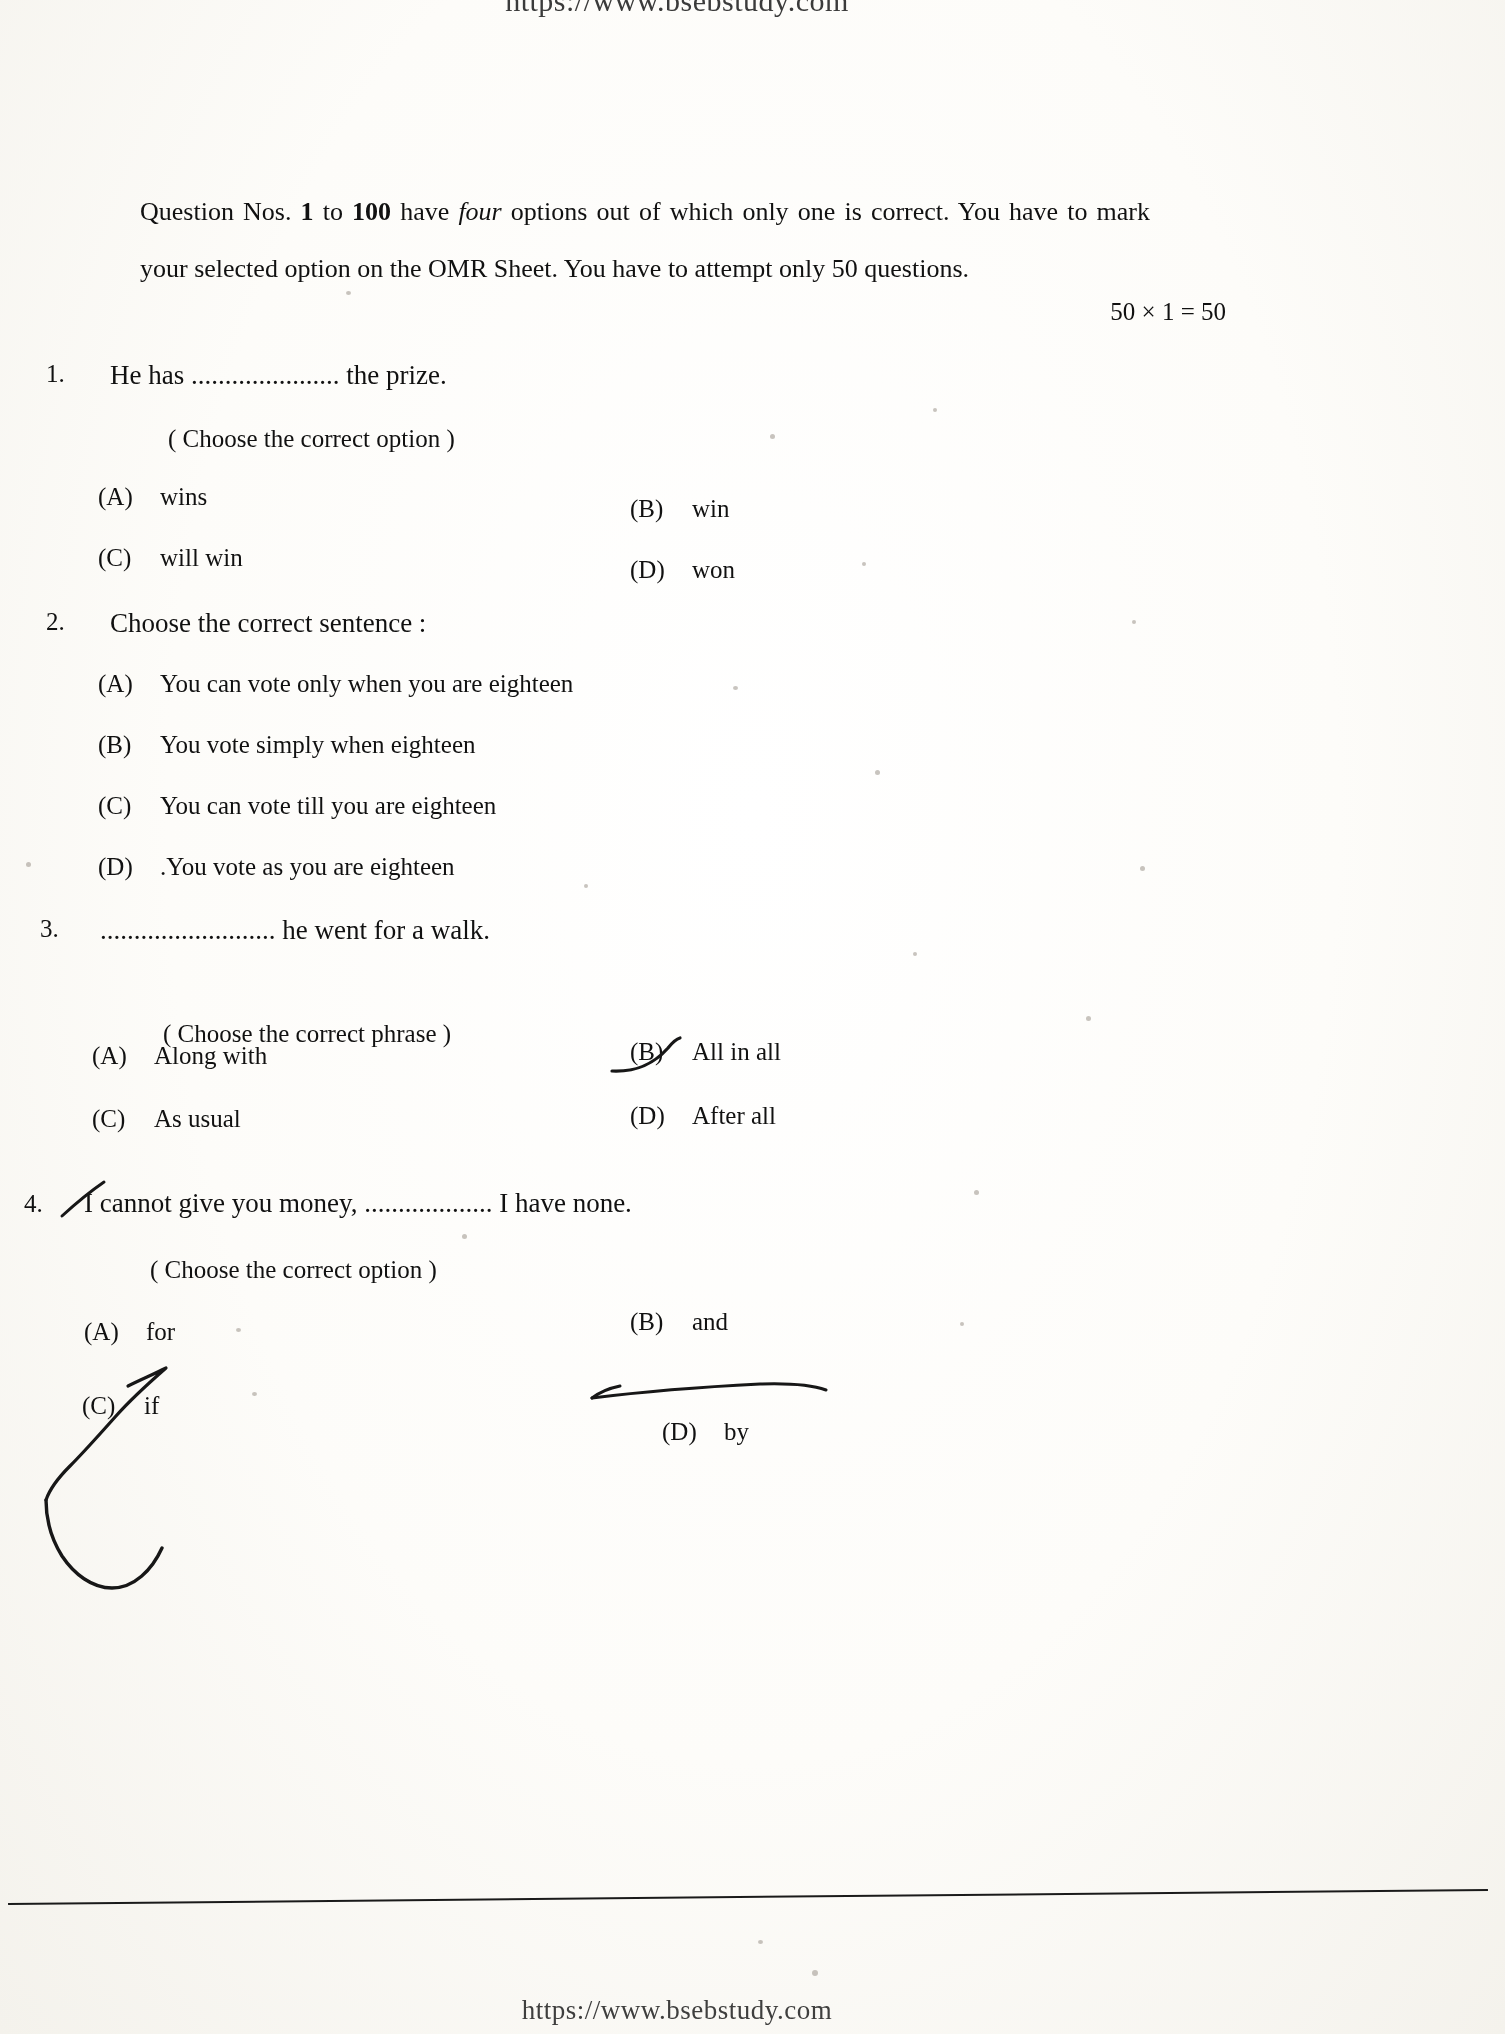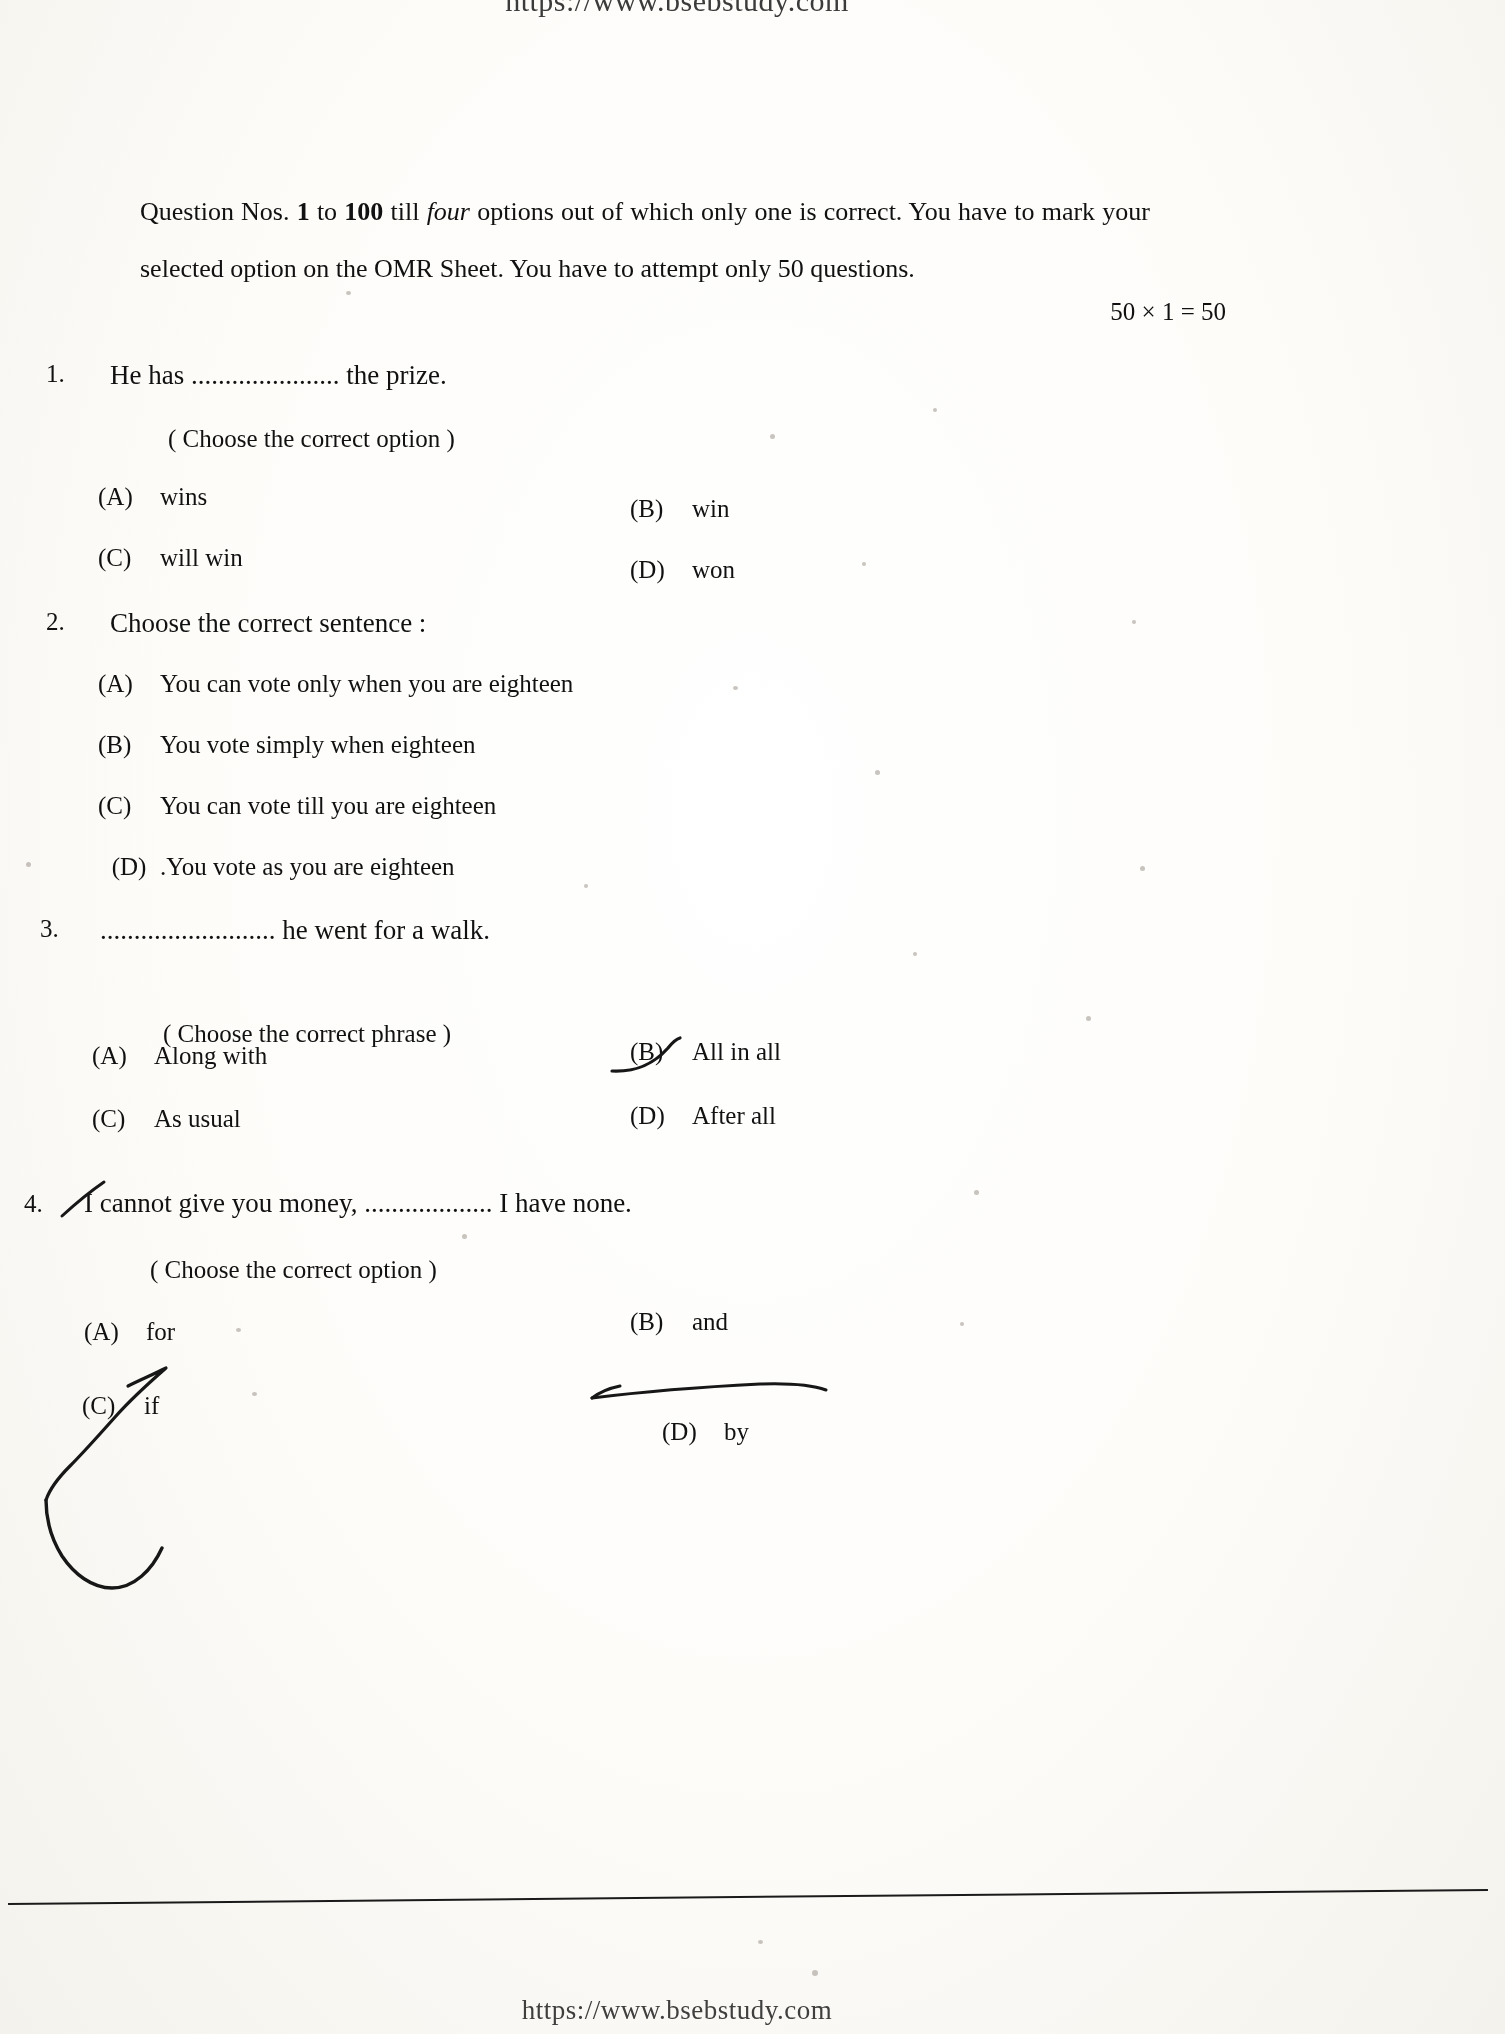--- a/index.html
+++ b/index.html
@@ -76,21 +76,21 @@
 
 <div class="paper"></div>
 
 <div class="sheet">
 
   <div class="watermark" id="wm-top">https://www.bsebstudy.com</div>
 
 
 
   <div class="instructions">
-    <span>Question Nos. </span><span class="bold">1</span><span> to </span><span class="bold">100</span><span> till </span><span class="ital">four</span><span> options out of which only one is correct. You have to mark your selected option on the OMR Sheet. You have to attempt only 50 questions.</span>
+    <span>Question Nos. </span><span class="bold">1</span><span> to </span><span class="bold">100</span><span> have </span><span class="ital">four</span><span> options out of which only one is correct. You have to mark your selected option on the OMR Sheet. You have to attempt only 50 questions.</span>
   </div>
 
   <div class="marks">50 × 1 = 50</div>
 
   <div class="q">
     <div class="qnum" style="left:46px;top:360px;">1.</div>
     <div class="qtext" style="left:110px;top:360px;">He has ...................... the prize.</div>
     <div class="qhint" style="left:168px;top:425px;">( Choose the correct option )</div>
 
     <div class="opt" style="left:98px;top:483px;">
@@ -113,21 +113,21 @@
 
     <div class="opt" style="left:98px;top:670px;">
       <span class="optlbl">(A)</span><span>You can vote only when you are eighteen</span>
     </div>
     <div class="opt" style="left:98px;top:731px;">
       <span class="optlbl">(B)</span><span>You vote simply when eighteen</span>
     </div>
     <div class="opt" style="left:98px;top:792px;">
       <span class="optlbl">(C)</span><span>You can vote till you are eighteen</span>
     </div>
-    <div class="opt" style="left:98px;top:853px;text-align:center;">
+    <div class="opt" style="left:98px;top:853px;">
       <span class="optlbl">(D)</span><span>.You vote as you are eighteen</span>
     </div>
   </div>
 
   <div class="q">
     <div class="qnum" style="left:40px;top:915px;">3.</div>
     <div class="qtext" style="left:100px;top:915px;">.......................... he went for a walk.</div>
     <div class="qhint" style="left:163px;top:992px;margin-top:28px;">( Choose the correct phrase )</div>
 
     <div class="opt" style="left:92px;top:1042px;">

